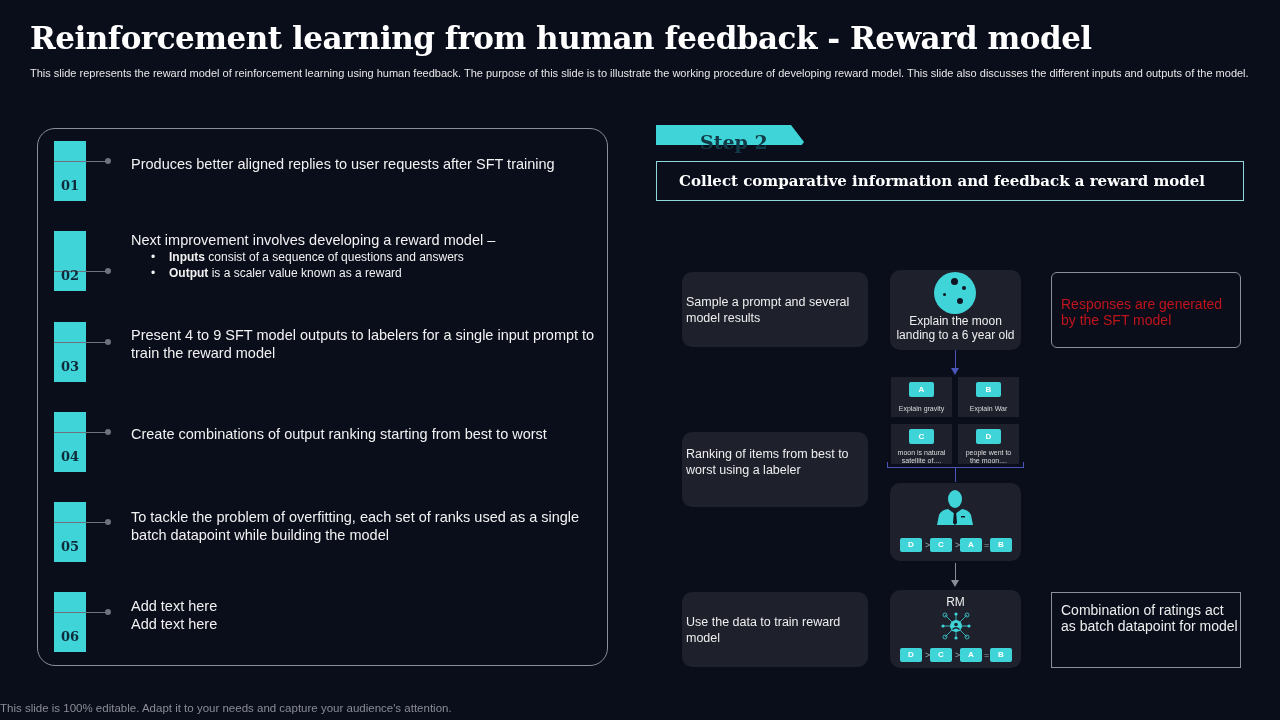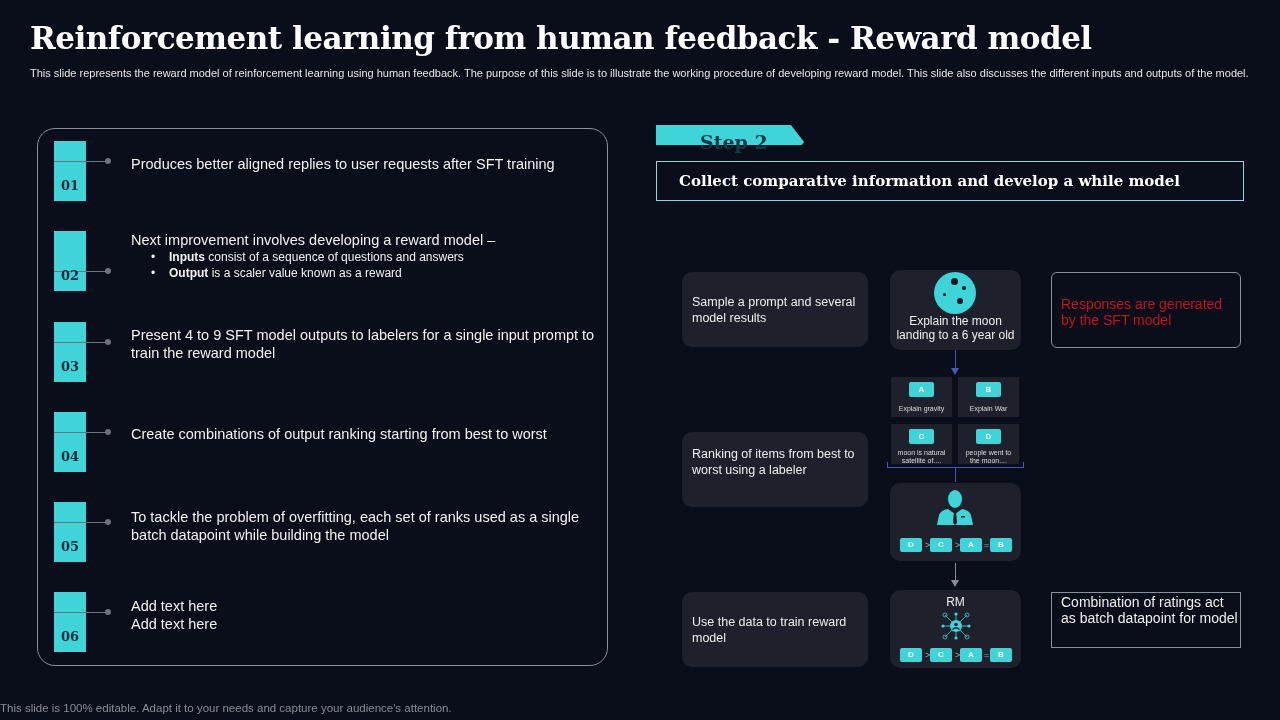--- a/index.html
+++ b/index.html
@@ -16,21 +16,21 @@
   .itext ul { margin:0; padding:0 0 0 38px; list-style:none; }
   .itext li { font-size:12px; line-height:16px; position:relative; }
   .itext li::before { content:"\2022"; position:absolute; left:-18px; }
   .itext li b { font-weight:bold; }
 
   .step-badge { position:absolute; left:656px; top:125px; width:148px; height:20px; background:#3fd4d8; clip-path:polygon(0 0, 135px 0, 148px 17px, 135px 34px, 0 34px); }
   .step-badge span { position:absolute; left:44px; top:6px; font-family:"DejaVu Serif", serif; font-weight:bold; font-size:19px; color:#123a48; }
   .step-desc { position:absolute; left:656px; top:161px; width:588px; height:40px; border:1px solid #8fd8dc; box-sizing:border-box; }
   .step-desc span { position:absolute; left:22px; top:10px; font-family:"DejaVu Serif", serif; font-weight:bold; font-size:15px; color:#fff; }
 
-  .lbox { position:absolute; left:682px; width:186px; background:#1e202c; border-radius:10px; font-size:12.5px; line-height:16px; color:#eee; box-sizing:border-box; padding-left:10px; }
+  .lbox { position:absolute; left:682px; width:186px; background:#1e202c; border-radius:10px; font-size:12.5px; line-height:16px; color:#eee; box-sizing:border-box; padding-left:4px; }
   .cbox { position:absolute; left:890px; width:131px; background:#1e202c; border-radius:10px; }
   .moon { position:absolute; left:44px; top:2px; width:42px; height:42px; border-radius:50%; background:#3fd4d8; }
   .crater { position:absolute; border-radius:50%; background:#111522; }
   .moon-text { position:absolute; left:0; top:44px; width:131px; text-align:center; font-size:12px; line-height:14px; color:#eee; }
   .gcell { position:absolute; width:61px; height:40px; background:#1e202c; }
   .gtag { position:absolute; left:18px; top:5px; width:25px; height:15px; background:#3fd4d8; border-radius:2px; font-size:8px; font-weight:bold; line-height:15px; text-align:center; color:#fff; }
   .gtext { position:absolute; left:0; top:25px; width:61px; text-align:center; font-size:7px; line-height:8px; color:#ddd; }
   .rank { position:absolute; left:10px; width:112px; height:14px; }
   .rtag { position:absolute; top:0; width:22px; height:14px; background:#3fd4d8; border-radius:2px; font-size:8px; font-weight:bold; line-height:14px; text-align:center; color:#fff; }
   .rop { position:absolute; top:0; font-size:9px; line-height:14px; color:#9aa; }
@@ -102,21 +102,21 @@
       <div>Add text here</div>
       <div>Add text here</div>
     </div>
   </div>
 </div>
 
 <div class="step-badge">
     <span>Step 2</span>
   </div>
 <div class="step-desc">
-    <span>Collect comparative information and develop a while model</span>
+    <span>Collect comparative information and feedback a reward model</span>
   </div>
 
 <div class="lbox" style="top:272px; height:75px; padding-top:22px;">Sample a prompt and several model results</div>
 <div class="lbox" style="top:432px; height:75px; padding-top:14px;">Ranking of items from best to worst using a labeler</div>
 <div class="lbox" style="top:592px; height:75px; padding-top:22px;">Use the data to train reward model</div>
 
 <div class="cbox" style="top:270px; height:80px;">
   <div class="moon">
     <div class="crater" style="left:17px; top:6px; width:7px; height:7px;"></div>
     <div class="crater" style="left:28px; top:14px; width:4px; height:4px;"></div>
@@ -202,15 +202,15 @@
     <div class="rop" style="left:25px;">&gt;</div>
     <div class="rtag" style="left:30px;">C</div>
     <div class="rop" style="left:55px;">&gt;</div>
     <div class="rtag" style="left:60px;">A</div>
     <div class="rop" style="left:84px;">=</div>
     <div class="rtag" style="left:90px;">B</div>
   </div>
 </div>
 
 <div class="rbox" style="top:272px; height:76px; border:1px solid #8a8f99; border-radius:6px; padding-top:23px; color:#c0141c;">Responses are generated by the SFT model</div>
-<div class="rbox" style="top:592px; height:56px; border:1px solid #8a8f99; padding-top:1px; color:#eee;">Combination of ratings act as batch datapoint for model</div>
+<div class="rbox" style="top:592px; height:76px; border:1px solid #8a8f99; padding-top:9px; color:#eee;">Combination of ratings act as batch datapoint for model</div>
 
 <div class="footer">This slide is 100% editable. Adapt it to your needs and capture your audience's attention.</div>
 
 </body></html>

